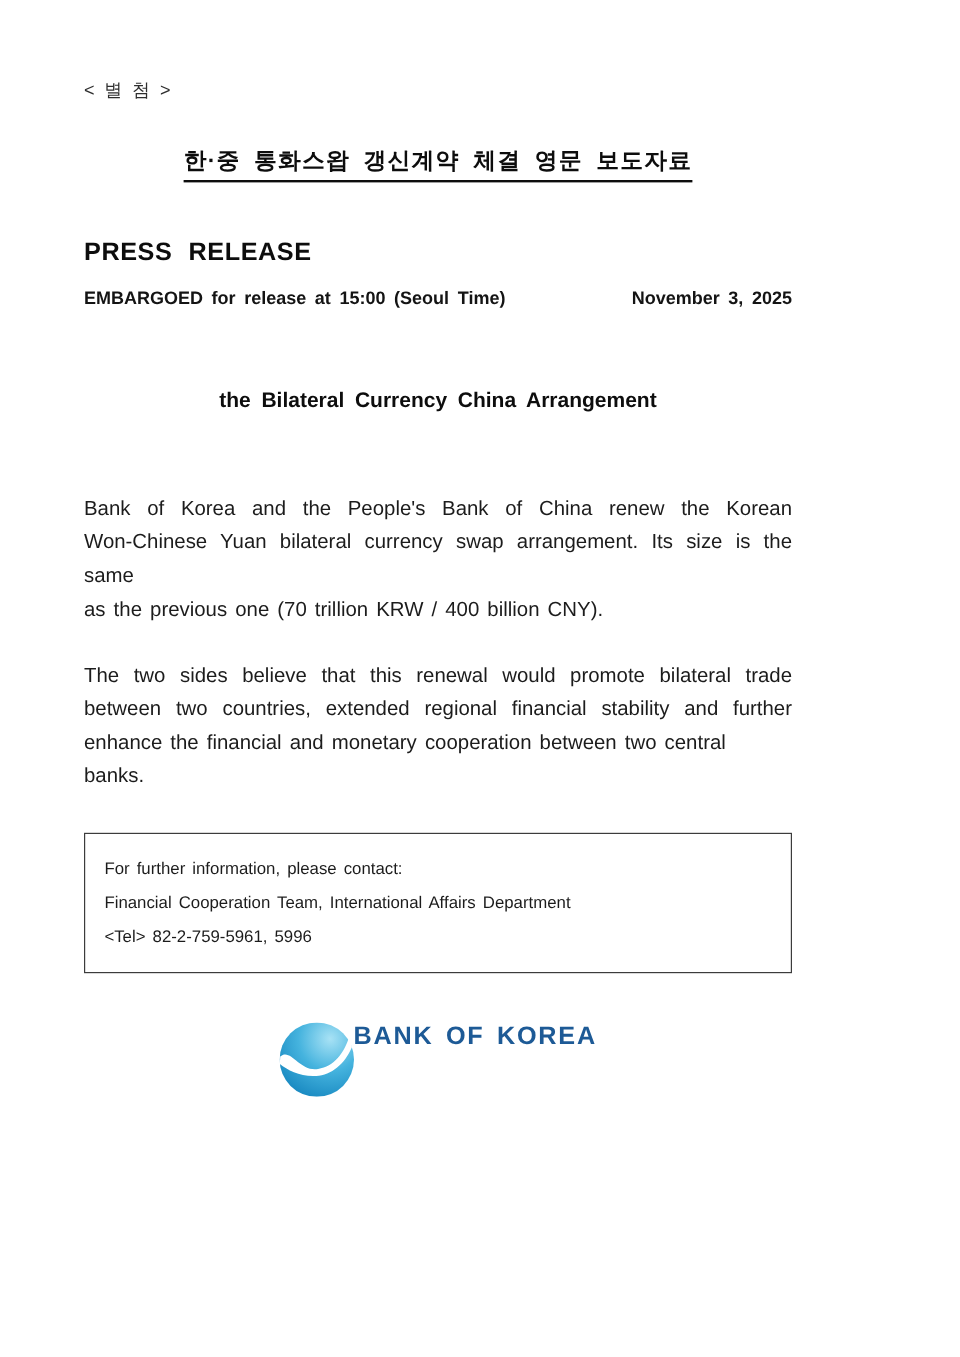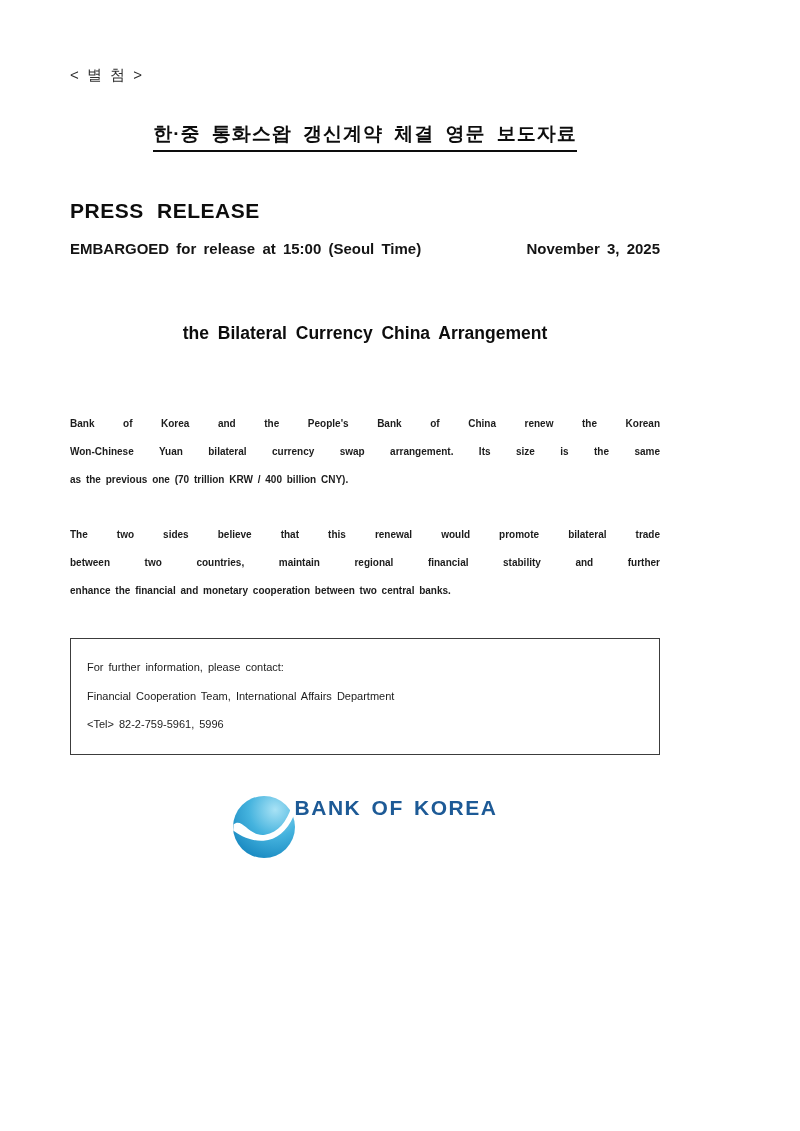--- a/index.html
+++ b/index.html
@@ -56,36 +56,35 @@
   .doc-title {
     margin-top: 60px;
     text-align: center;
     font-size: 17.5px;
     font-weight: bold;
     color: #0d0d0d;
     line-height: 33px;
     word-spacing: 4px;
   }
   .paragraph {
-    font-size: 10px;
+    font-size: 17px;
     line-height: 28px;
     color: #1c1c1c;
     word-spacing: 2px;
-    font-weight: bold;
   }
   .p1 { margin-top: 60px; }
   .p2 { margin-top: 26px; }
   .p3 { margin-top: 27px; }
   .jline { text-align: justify; text-align-last: justify; }
   .lline { text-align: left; }
   .contact-box {
     margin-top: 33px;
     border: 1px solid #3c3c3c;
     padding: 14px 18px 15px 16px;
-    font-size: 11px;
+    font-size: 14px;
     line-height: 28.5px;
     color: #1c1c1c;
     word-spacing: 2px;
   }
   .logo-row {
     margin-top: 41px;
     display: flex;
     justify-content: center;
     align-items: flex-start;
   }
@@ -120,21 +119,21 @@
 
   <div class="paragraph p1">
     <div class="jline">Bank of Korea and the People's Bank of China renew the Korean</div>
     <div class="jline">Won-Chinese Yuan bilateral currency swap arrangement. Its size is the same</div>
     <div class="lline">as the previous one (70 trillion KRW / 400 billion CNY).</div>
   </div>
 
 
   <div class="paragraph p3">
     <div class="jline">The two sides believe that this renewal would promote bilateral trade</div>
-    <div class="jline">between two countries, maintain regional financial stability and further</div>
+    <div class="jline">between two countries, extended regional financial stability and further</div>
     <div class="lline">enhance the financial and monetary cooperation between two central banks.</div>
   </div>
 
   <div class="contact-box">
     <div>For further information, please contact:</div>
     <div>Financial Cooperation Team, International Affairs Department</div>
     <div>&lt;Tel&gt; 82-2-759-5961, 5996</div>
   </div>
 
   <div class="logo-row">

